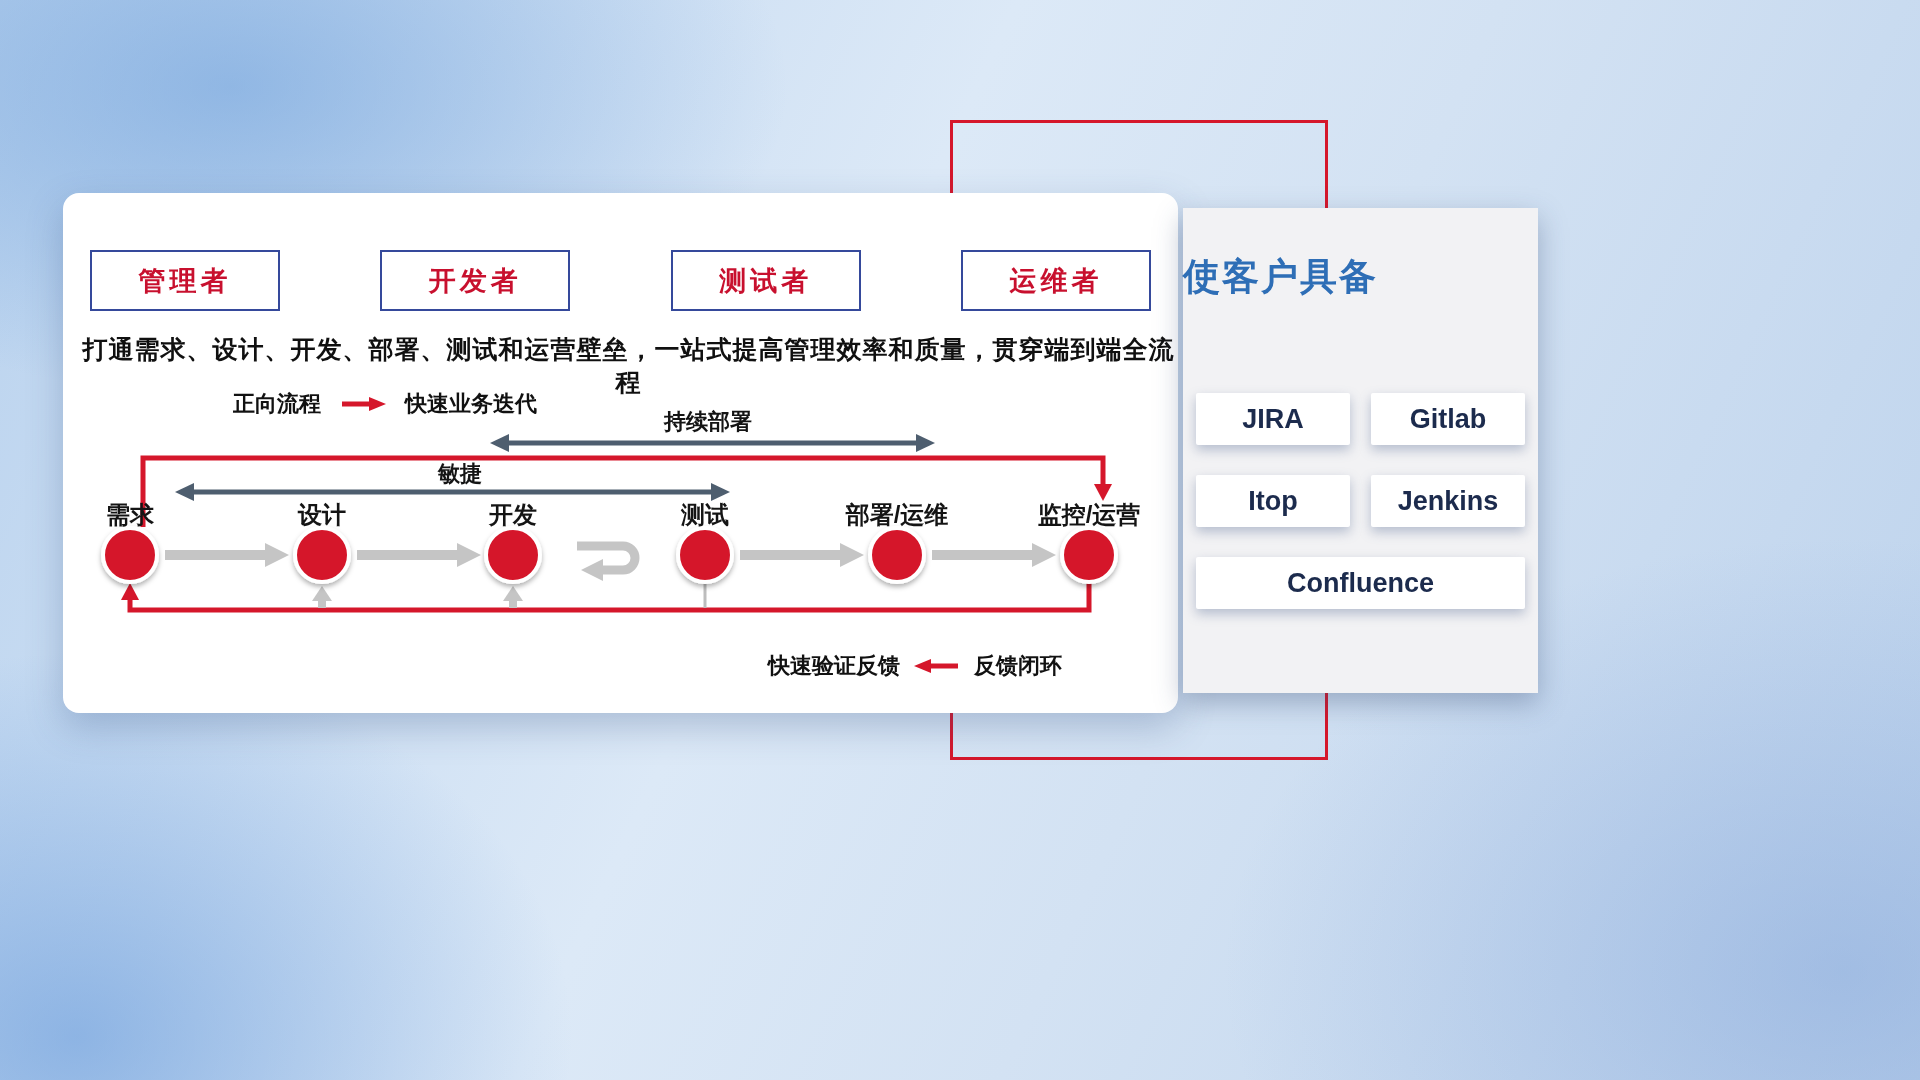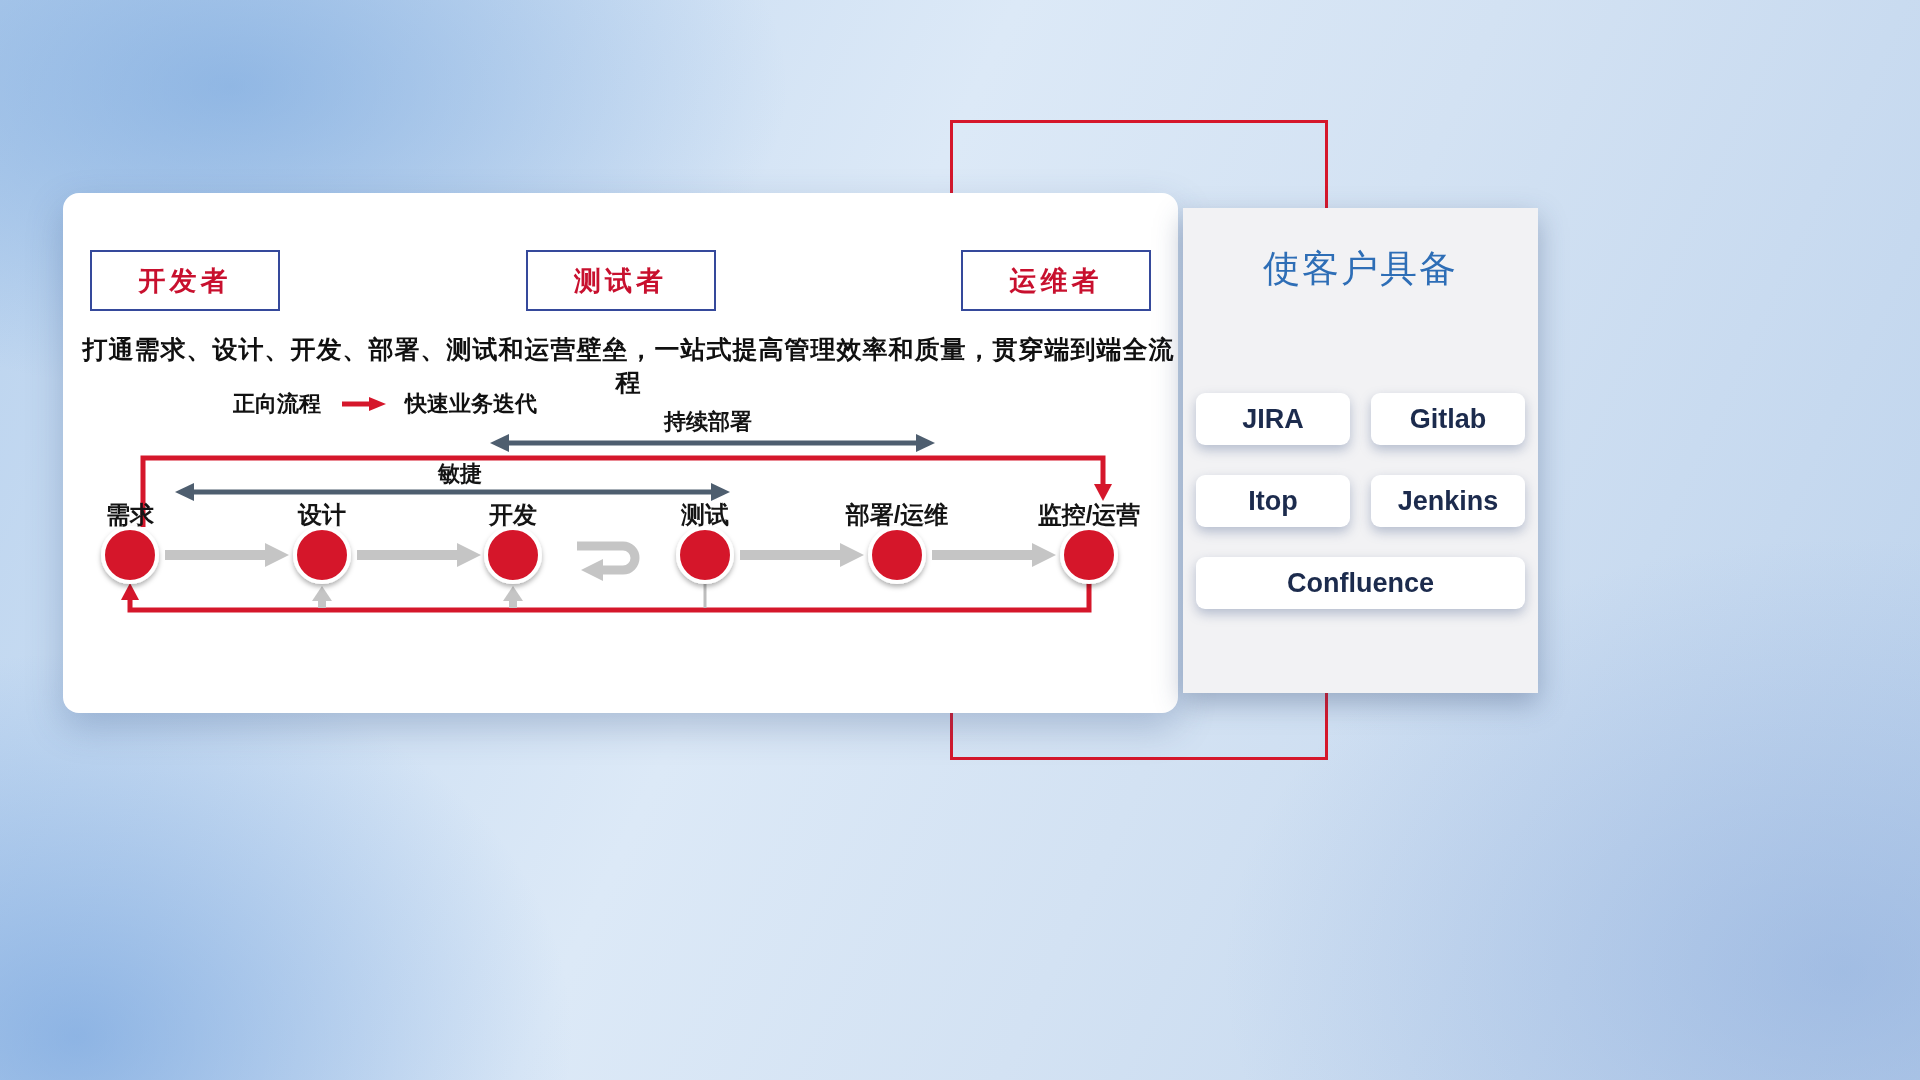--- a/index.html
+++ b/index.html
@@ -42,43 +42,46 @@
   }
   .flow{position:absolute;top:212px;left:0;width:1115px;height:240px;}
   .flow text{font-weight:700;fill:#141414;font-family:"Liberation Sans","DejaVu Sans",sans-serif;}
   .flow .stage-label{font-size:24px;}
   .flow .arrow-label{font-size:22px;}
   
   .panel{
     position:absolute;left:1183px;top:208px;width:355px;height:485px;
     background:#f2f2f4;z-index:3;box-shadow:0 10px 26px rgba(50,70,110,.35);
   }
-  .panel-title{padding-top:30px;text-align:center;color:#2e6eb6;font-weight:400;font-size:37px;letter-spacing:2px;}
+  .panel-title{padding-top:38px;color:#2e6eb6;font-weight:700;font-size:37px;letter-spacing:2px;}
   .panel-title .line{height:62px;line-height:62px;white-space:nowrap;}
   .panel-title .line + .line{margin-top:12px;}
   .tools{
     position:absolute;top:185px;left:13px;width:329px;
     display:grid;grid-template-columns:1fr 1fr;gap:30px 21px;
   }
   .tool{
-    height:52px;background:#fff;border-radius:9px;
+    height:52px;background:#fff;border-radius:2px;
     box-shadow:0 5px 12px rgba(90,110,150,.4);
     display:flex;align-items:center;justify-content:center;
     font-size:27px;font-weight:700;color:#1c2b4d;
   }
   .tool.wide{grid-column:1 / span 2;}
 </style>
 </head>
 <body>
 
 <div class="red-frame"></div>
 
 <div class="card">
 
   <div class="roles">
+    <div class="role-box">
+        <span>管理者</span>
+      </div>
     <div class="role-box">
         <span>开发者</span>
       </div>
     <div class="role-box">
         <span>测试者</span>
       </div>
     <div class="role-box">
         <span>运维者</span>
       </div>
   </div>
@@ -164,20 +167,28 @@
     <circle cx="1026" cy="150" r="27" fill="#d5172b" stroke="#ffffff" stroke-width="4" filter="url(#cshadow)"></circle>
 
     <text class="stage-label" x="67" y="118" text-anchor="middle">需求</text>
     <text class="stage-label" x="259" y="118" text-anchor="middle">设计</text>
     <text class="stage-label" x="450" y="118" text-anchor="middle">开发</text>
     <text class="stage-label" x="642" y="118" text-anchor="middle">测试</text>
     <text class="stage-label" x="834" y="118" text-anchor="middle">部署/运维</text>
     <text class="stage-label" x="1026" y="118" text-anchor="middle">监控/运营</text>
   </svg>
 
+  <div class="legend-feedback">
+    <span>快速验证反馈</span>
+    <svg width="46" height="16" viewBox="0 0 46 16">
+      <polygon points="0,8 17,1 17,15" fill="#d5172b"></polygon>
+      <line x1="14" y1="8" x2="44" y2="8" stroke="#d5172b" stroke-width="5"></line>
+    </svg>
+    <span>反馈闭环</span>
+  </div>
 
 </div>
 
 <div class="panel">
   <div class="panel-title">
     <div class="line">使客户具备</div>
   </div>
   <div class="tools">
     <div class="tool">JIRA</div>
     <div class="tool">Gitlab</div>

